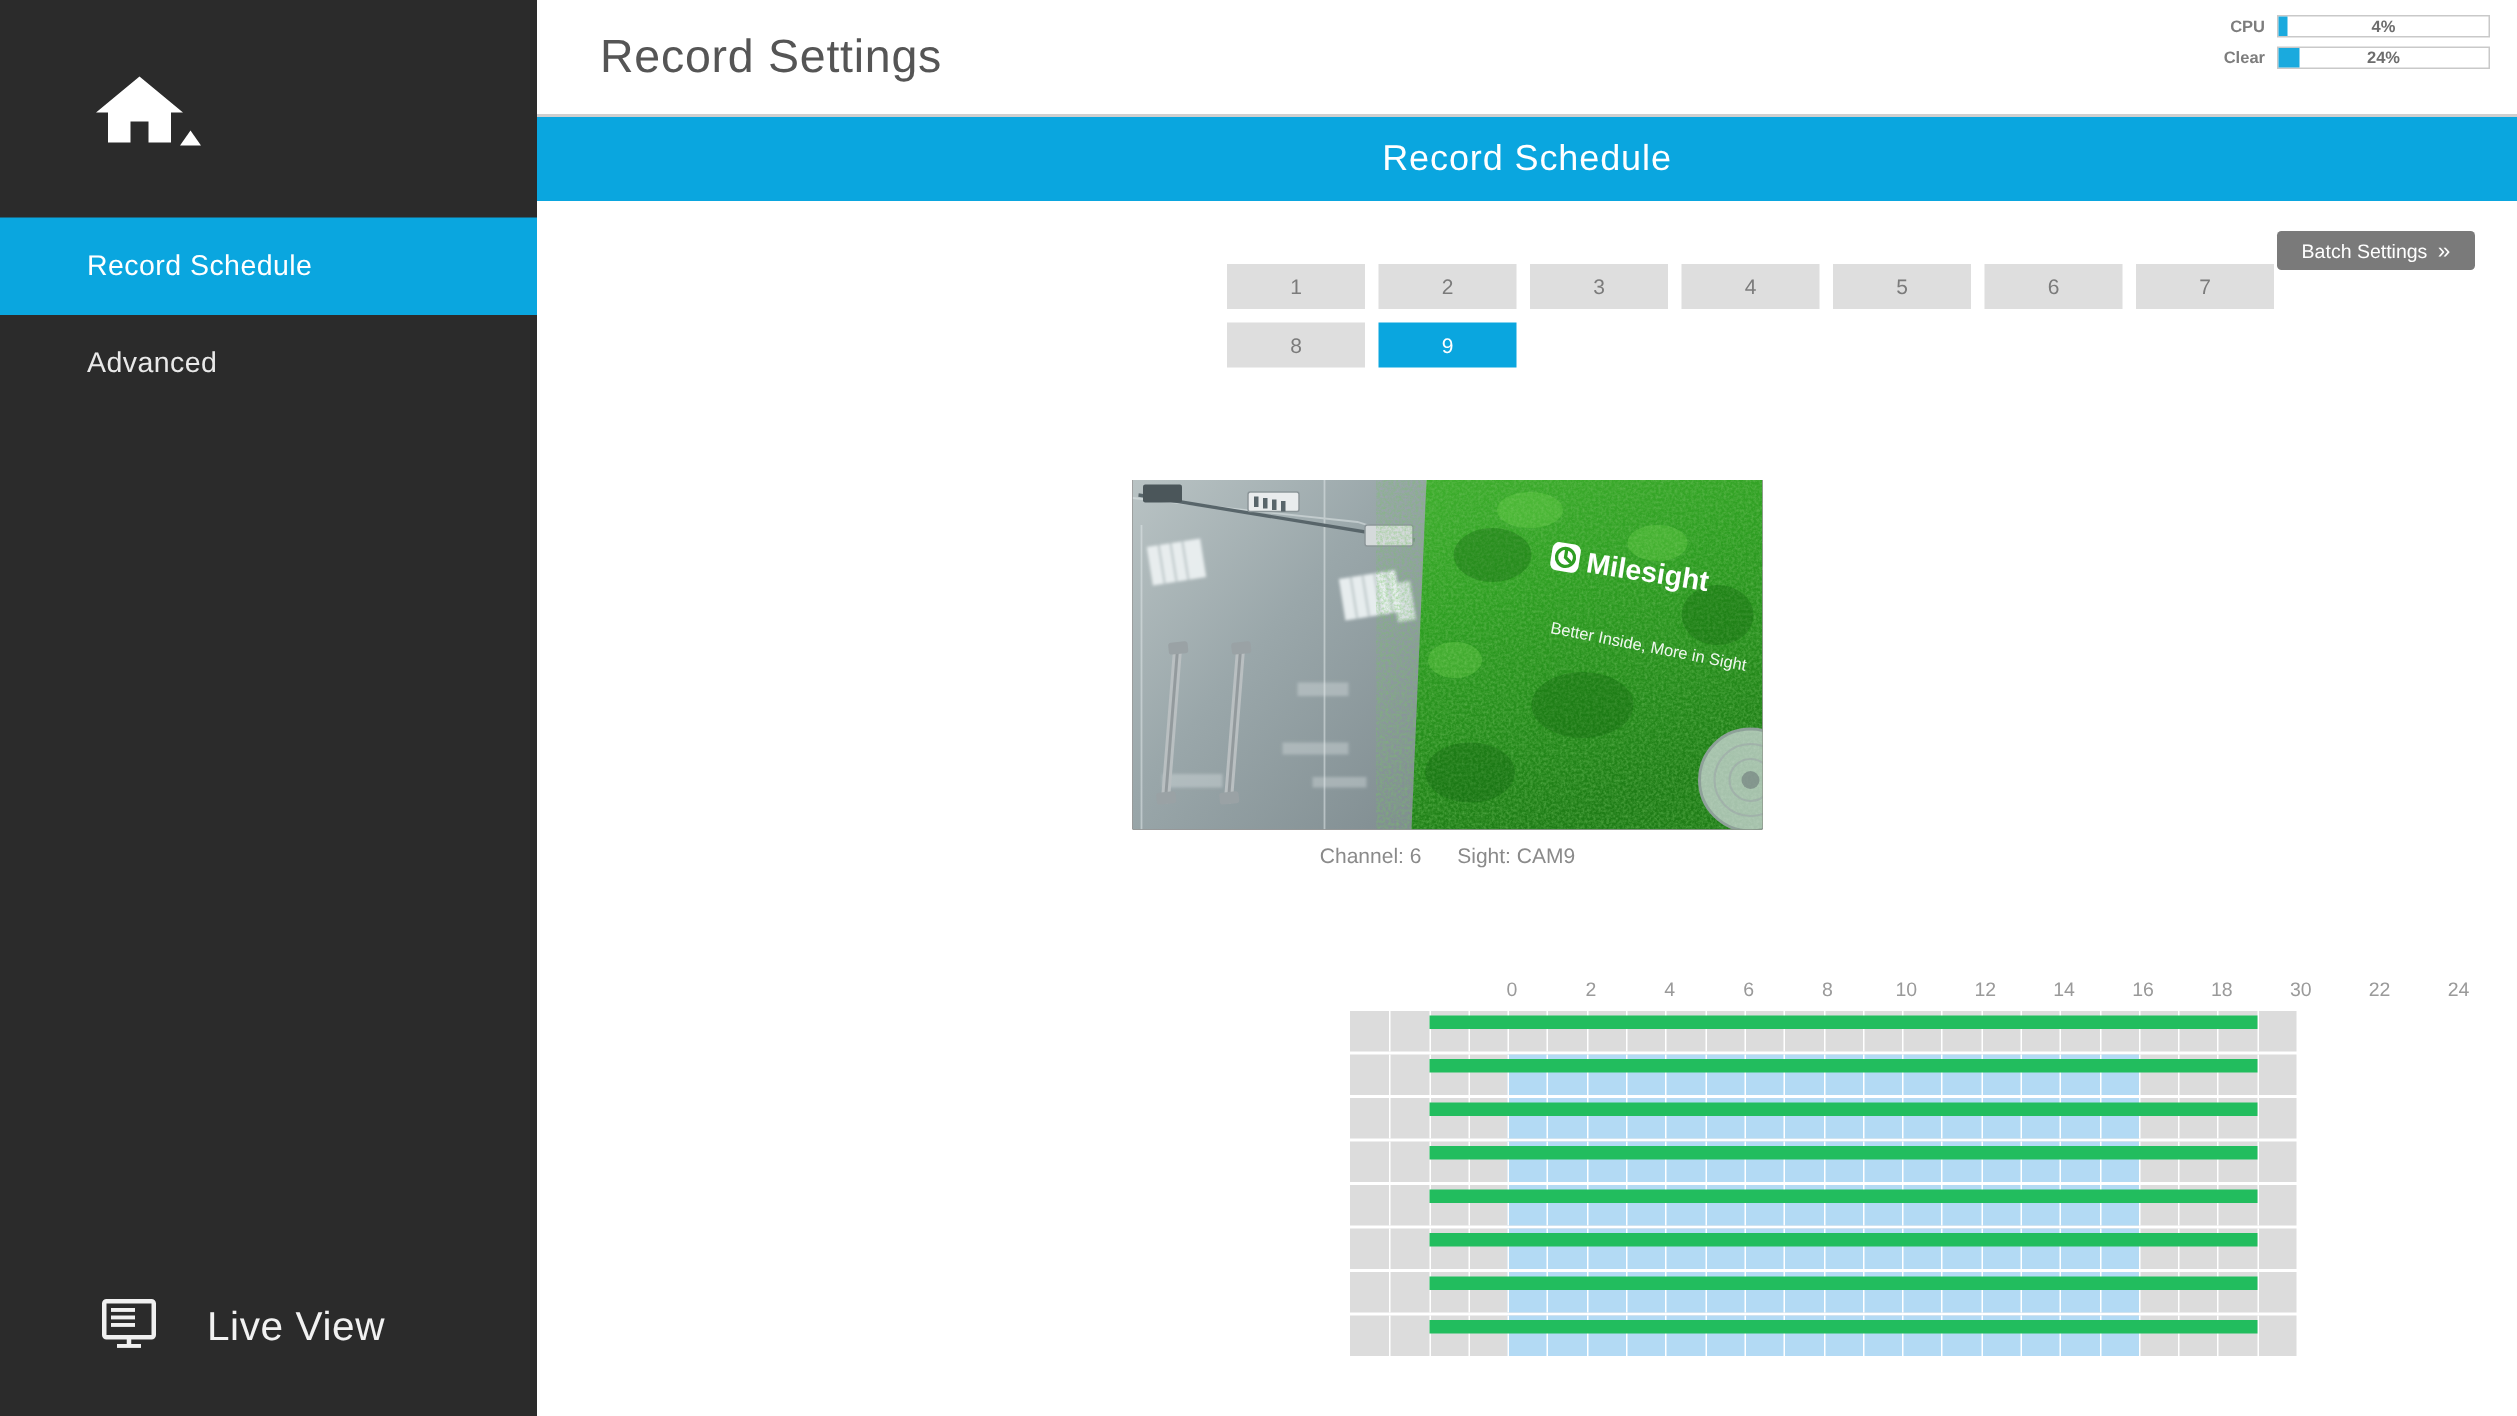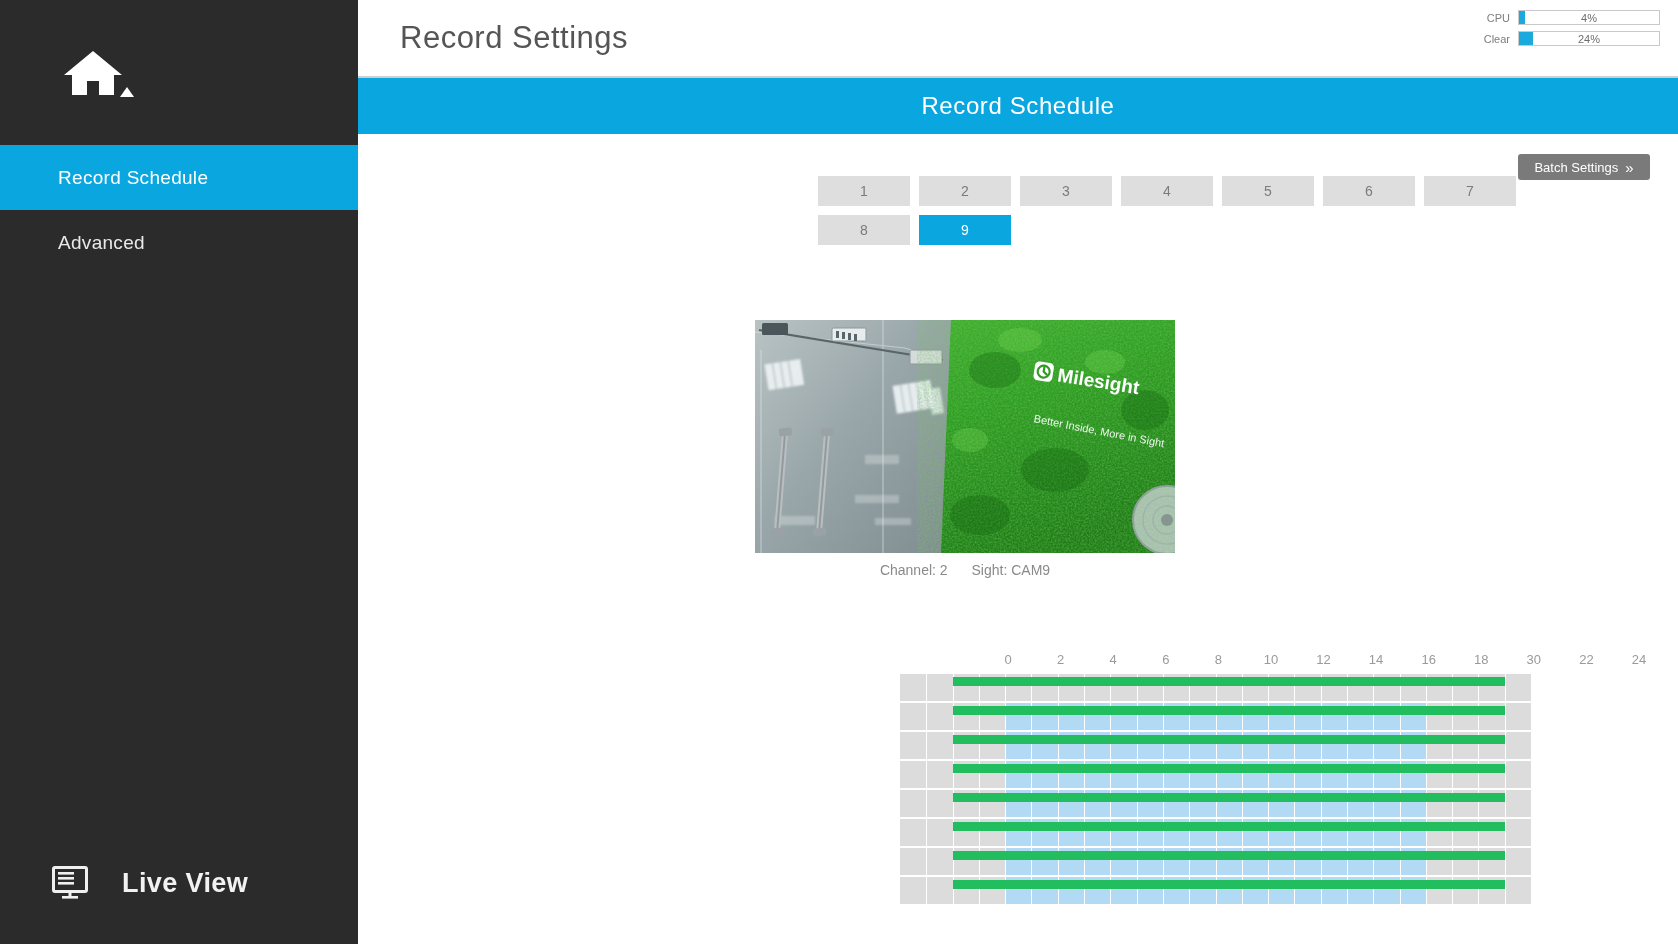--- a/index.html
+++ b/index.html
@@ -39,24 +39,23 @@
     color: #e9e9e9;
     font-size: 19px;
     letter-spacing: .3px;
     cursor: pointer;
   }
   .nav-item.active { background: #0aa6df; color: #ffffff; }
 
   .live-view {
     position: absolute; left: 0; bottom: 44px;
     width: 100%;
-    display: flex; align-items: center;
-    padding-left: 52px;
+    display: flex; align-items: flex-end;
+    padding-left: 68px;
     cursor: pointer;
-    font-weight: bold;
   }
   .live-view .lv-icon { width: 40px; height: 34px; margin-right: 30px; }
   .live-view .lv-label { color: #f2f2f2; font-size: 27px; letter-spacing: .4px; }
 
   
   .main { flex: 1; height: 944px; position: relative; background: #fff; }
 
   .topbar {
     height: 78px;
     border-bottom: 2px solid #cfcfcf;
@@ -65,21 +64,21 @@
   }
   .page-title {
     margin-left: 42px;
     font-size: 31px; color: #555;
     letter-spacing: .5px;
   }
   .meters {
     position: absolute; right: 18px; top: 10px;
     font-size: 11px; color: #7d7d7d;
   }
-  .meter-row { display: flex; align-items: center; margin-bottom: 6px; }
+  .meter-row { display: flex; align-items: center; margin-bottom: 6px; font-weight: bold; }
   .meter-label { width: 52px; text-align: right; margin-right: 8px; }
   .meter-bar {
     width: 142px; height: 15px;
     border: 1px solid #c9c9c9; background: #fff;
     position: relative;
   }
   .meter-fill { position: absolute; left: 0; top: 0; bottom: 0; background: #1aaade; }
   .meter-val {
     position: absolute; left: 0; right: 0; top: 0; bottom: 0;
     display: flex; align-items: center; justify-content: center;
@@ -399,21 +398,21 @@
           <circle cx="412" cy="200" r="34" fill="#cfd6d8" opacity=".85"></circle>
           <circle cx="412" cy="200" r="34" fill="none" stroke="#9aa4a7" stroke-width="2"></circle>
           <circle cx="412" cy="200" r="24" fill="none" stroke="#aeb7ba" stroke-width="1.4"></circle>
           <circle cx="412" cy="200" r="14" fill="none" stroke="#aeb7ba" stroke-width="1.4"></circle>
           <circle cx="412" cy="200" r="6" fill="#8e989b"></circle>
         </g>
       </svg>
     </div>
 
     <div class="ch-info">
-      <span>Channel: 2</span>
+      <span>Channel: 6</span>
       <span>Sight: CAM9</span>
     </div>
 
 
     <div class="sched">
       <div class="hour-axis" id="hour-axis">
           <div class="hour-tick" style="left: 0px;">0</div>
           <div class="hour-tick" style="left: 52.5833px;">2</div>
           <div class="hour-tick" style="left: 105.167px;">4</div>
           <div class="hour-tick" style="left: 157.75px;">6</div>

